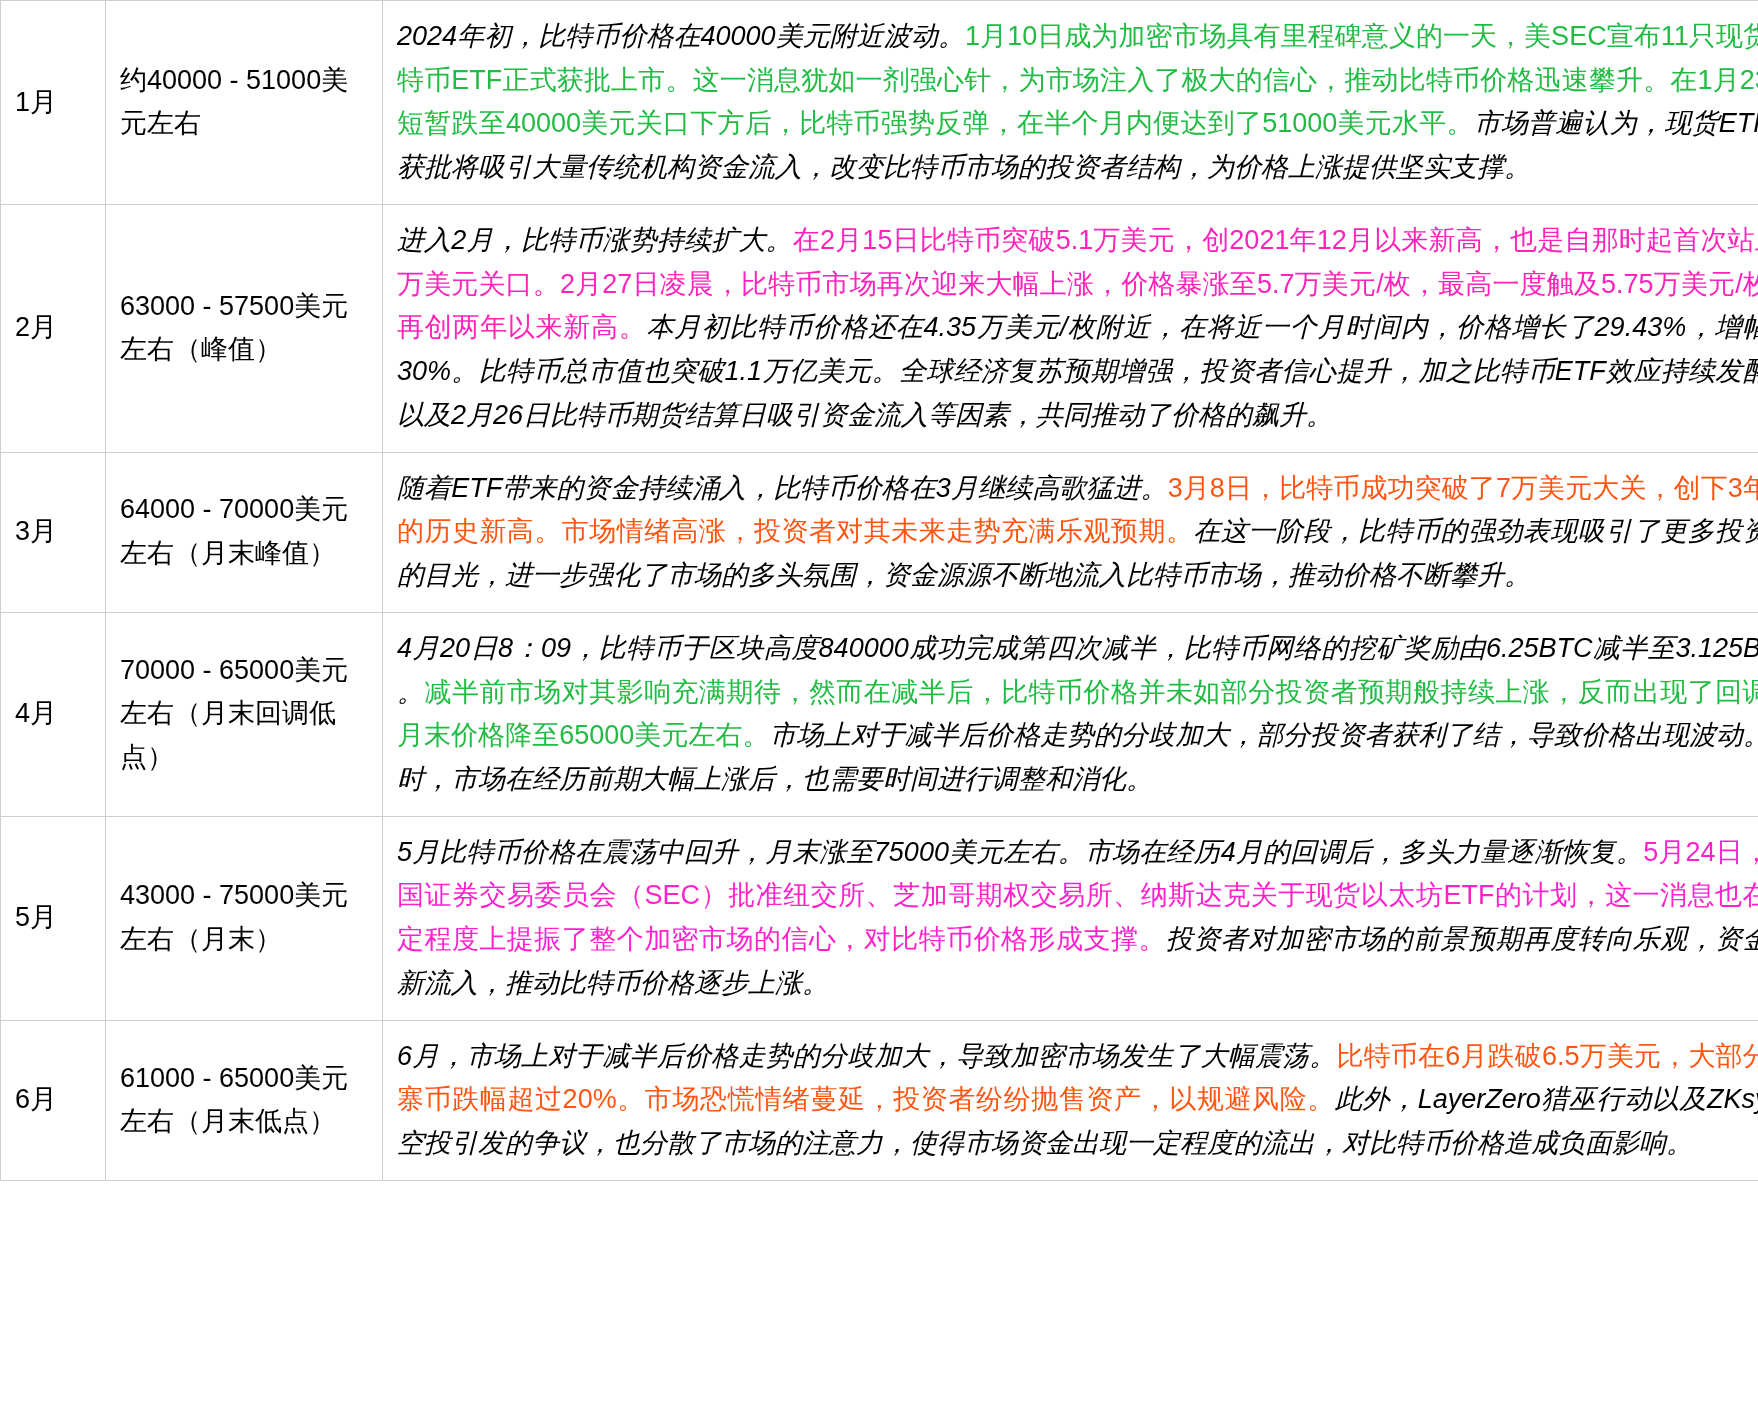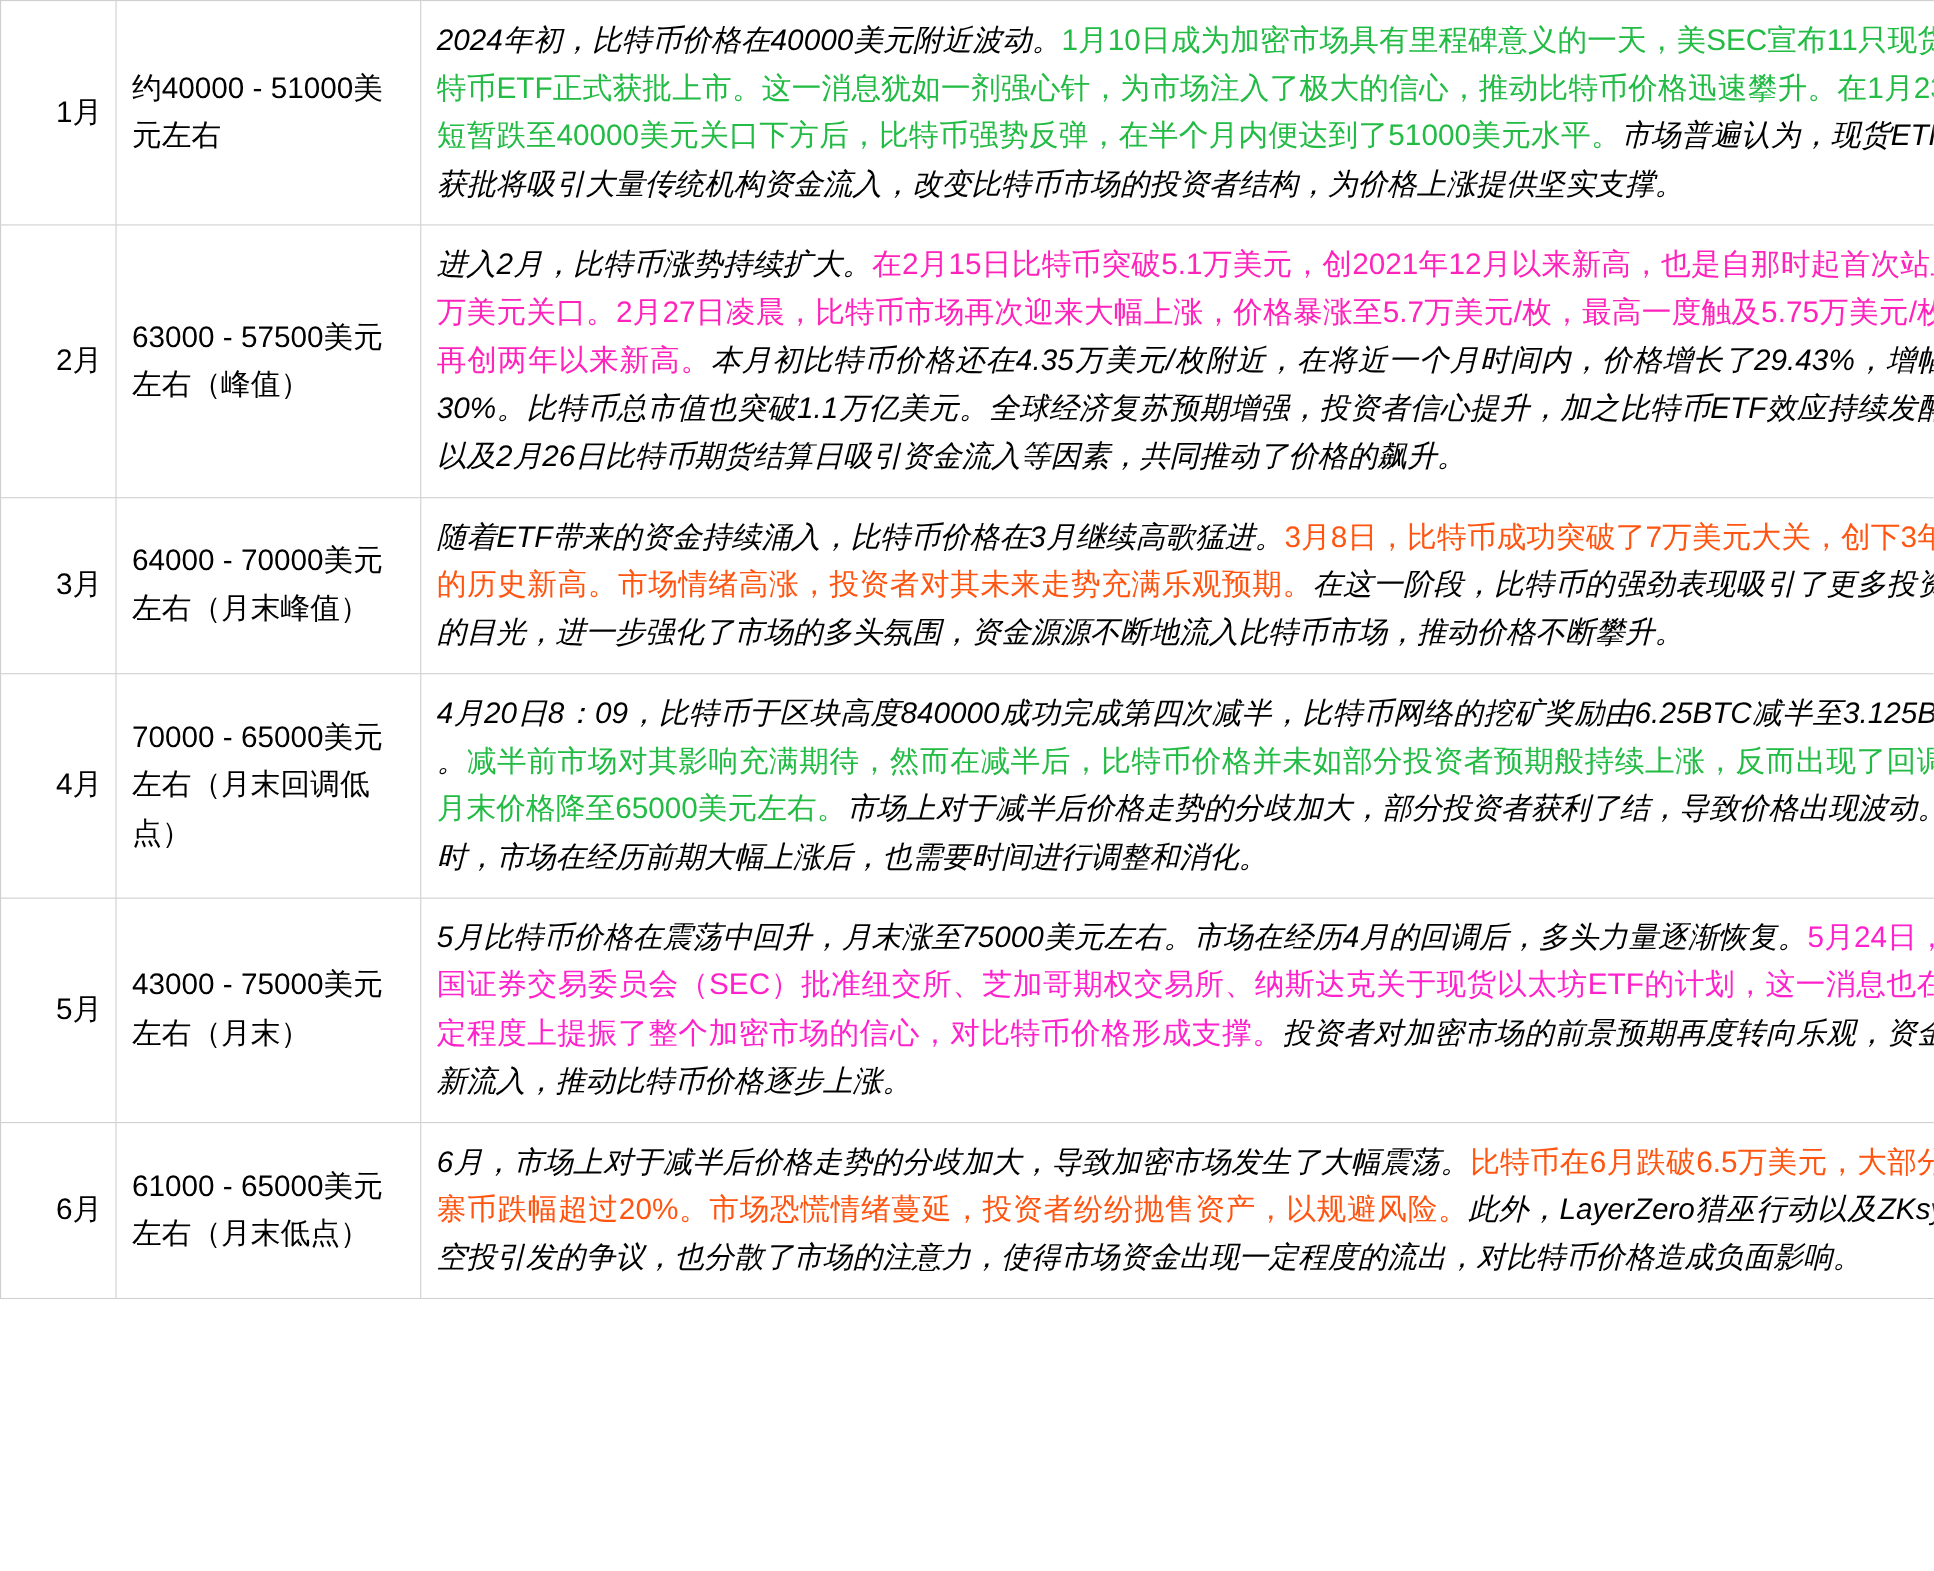--- a/index.html
+++ b/index.html
@@ -19,21 +19,21 @@
   }
   table.btc-table td {
     border: 1px solid #cfcfcf;
     vertical-align: middle;
     padding: 14px 12px 14px 14px;
     font-size: 27px;
     line-height: 1.62;
   }
   td.col-month {
     width: 78px;
-    text-align: right;
+    text-align: left;
     padding: 14px 6px;
     font-size: 27px;
     margin-top: 48px;
   }
   td.col-range {
     width: 250px;
     padding: 14px 16px;
     font-size: 27px;
     line-height: 1.62;
   }

